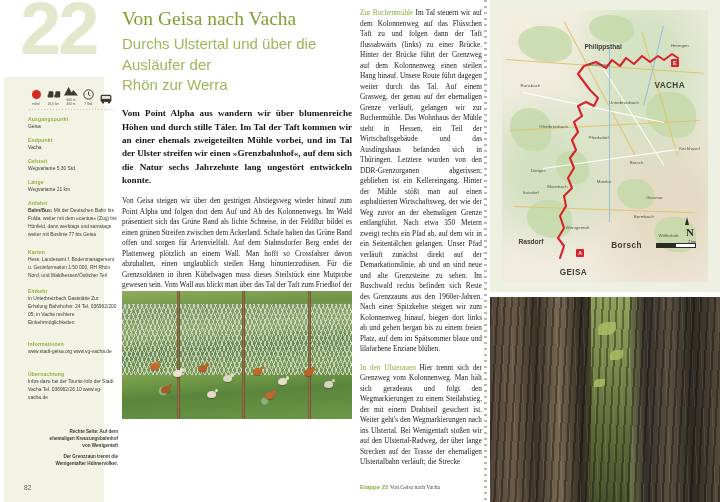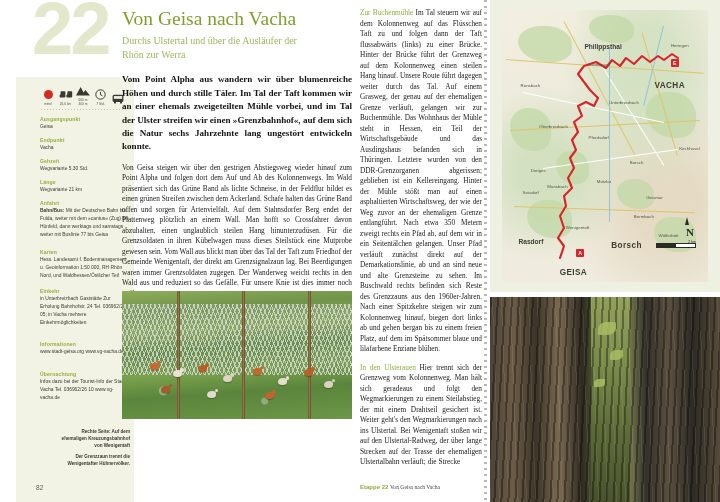--- a/index.html
+++ b/index.html
@@ -12,22 +12,22 @@
     width: 720px;
     height: 502px;
     background: #ffffff;
     overflow: hidden;
     font-family: "Liberation Serif", serif;
   }
 
   
   .sidebar {
     position: absolute;
-    left: 16px; top: 0;
-    width: 118px;
+    left: 4px; top: 0;
+    width: 100px;
     height: 502px;
     background: #f2f3e4;
   }
   .sidebar-white-top {
     position: absolute;
     left: 0; top: 0;
     width: 118px;
     height: 77px;
     background: #ffffff;
   }
@@ -132,22 +132,22 @@
   }
   .title {
     font-family: "Liberation Serif", serif;
     font-size: 19.5px;
     color: #7fa02e;
     margin: 8px 0 0 0;
     line-height: 1.15;
     font-weight: normal;
   }
   .subtitle {
-    font-family: Liberation Serif, serif;
-    font-size: 10px;
+    font-family: Liberation Sans, sans-serif;
+    font-size: 15px;
     color: #9bb85a;
     line-height: 1.35;
     margin: 4px 0 0 0;
     font-weight: normal;
   }
   .lead {
     font-family: "Liberation Serif", serif;
     font-size: 9.1px;
     color: #141414;
     line-height: 1.47;

